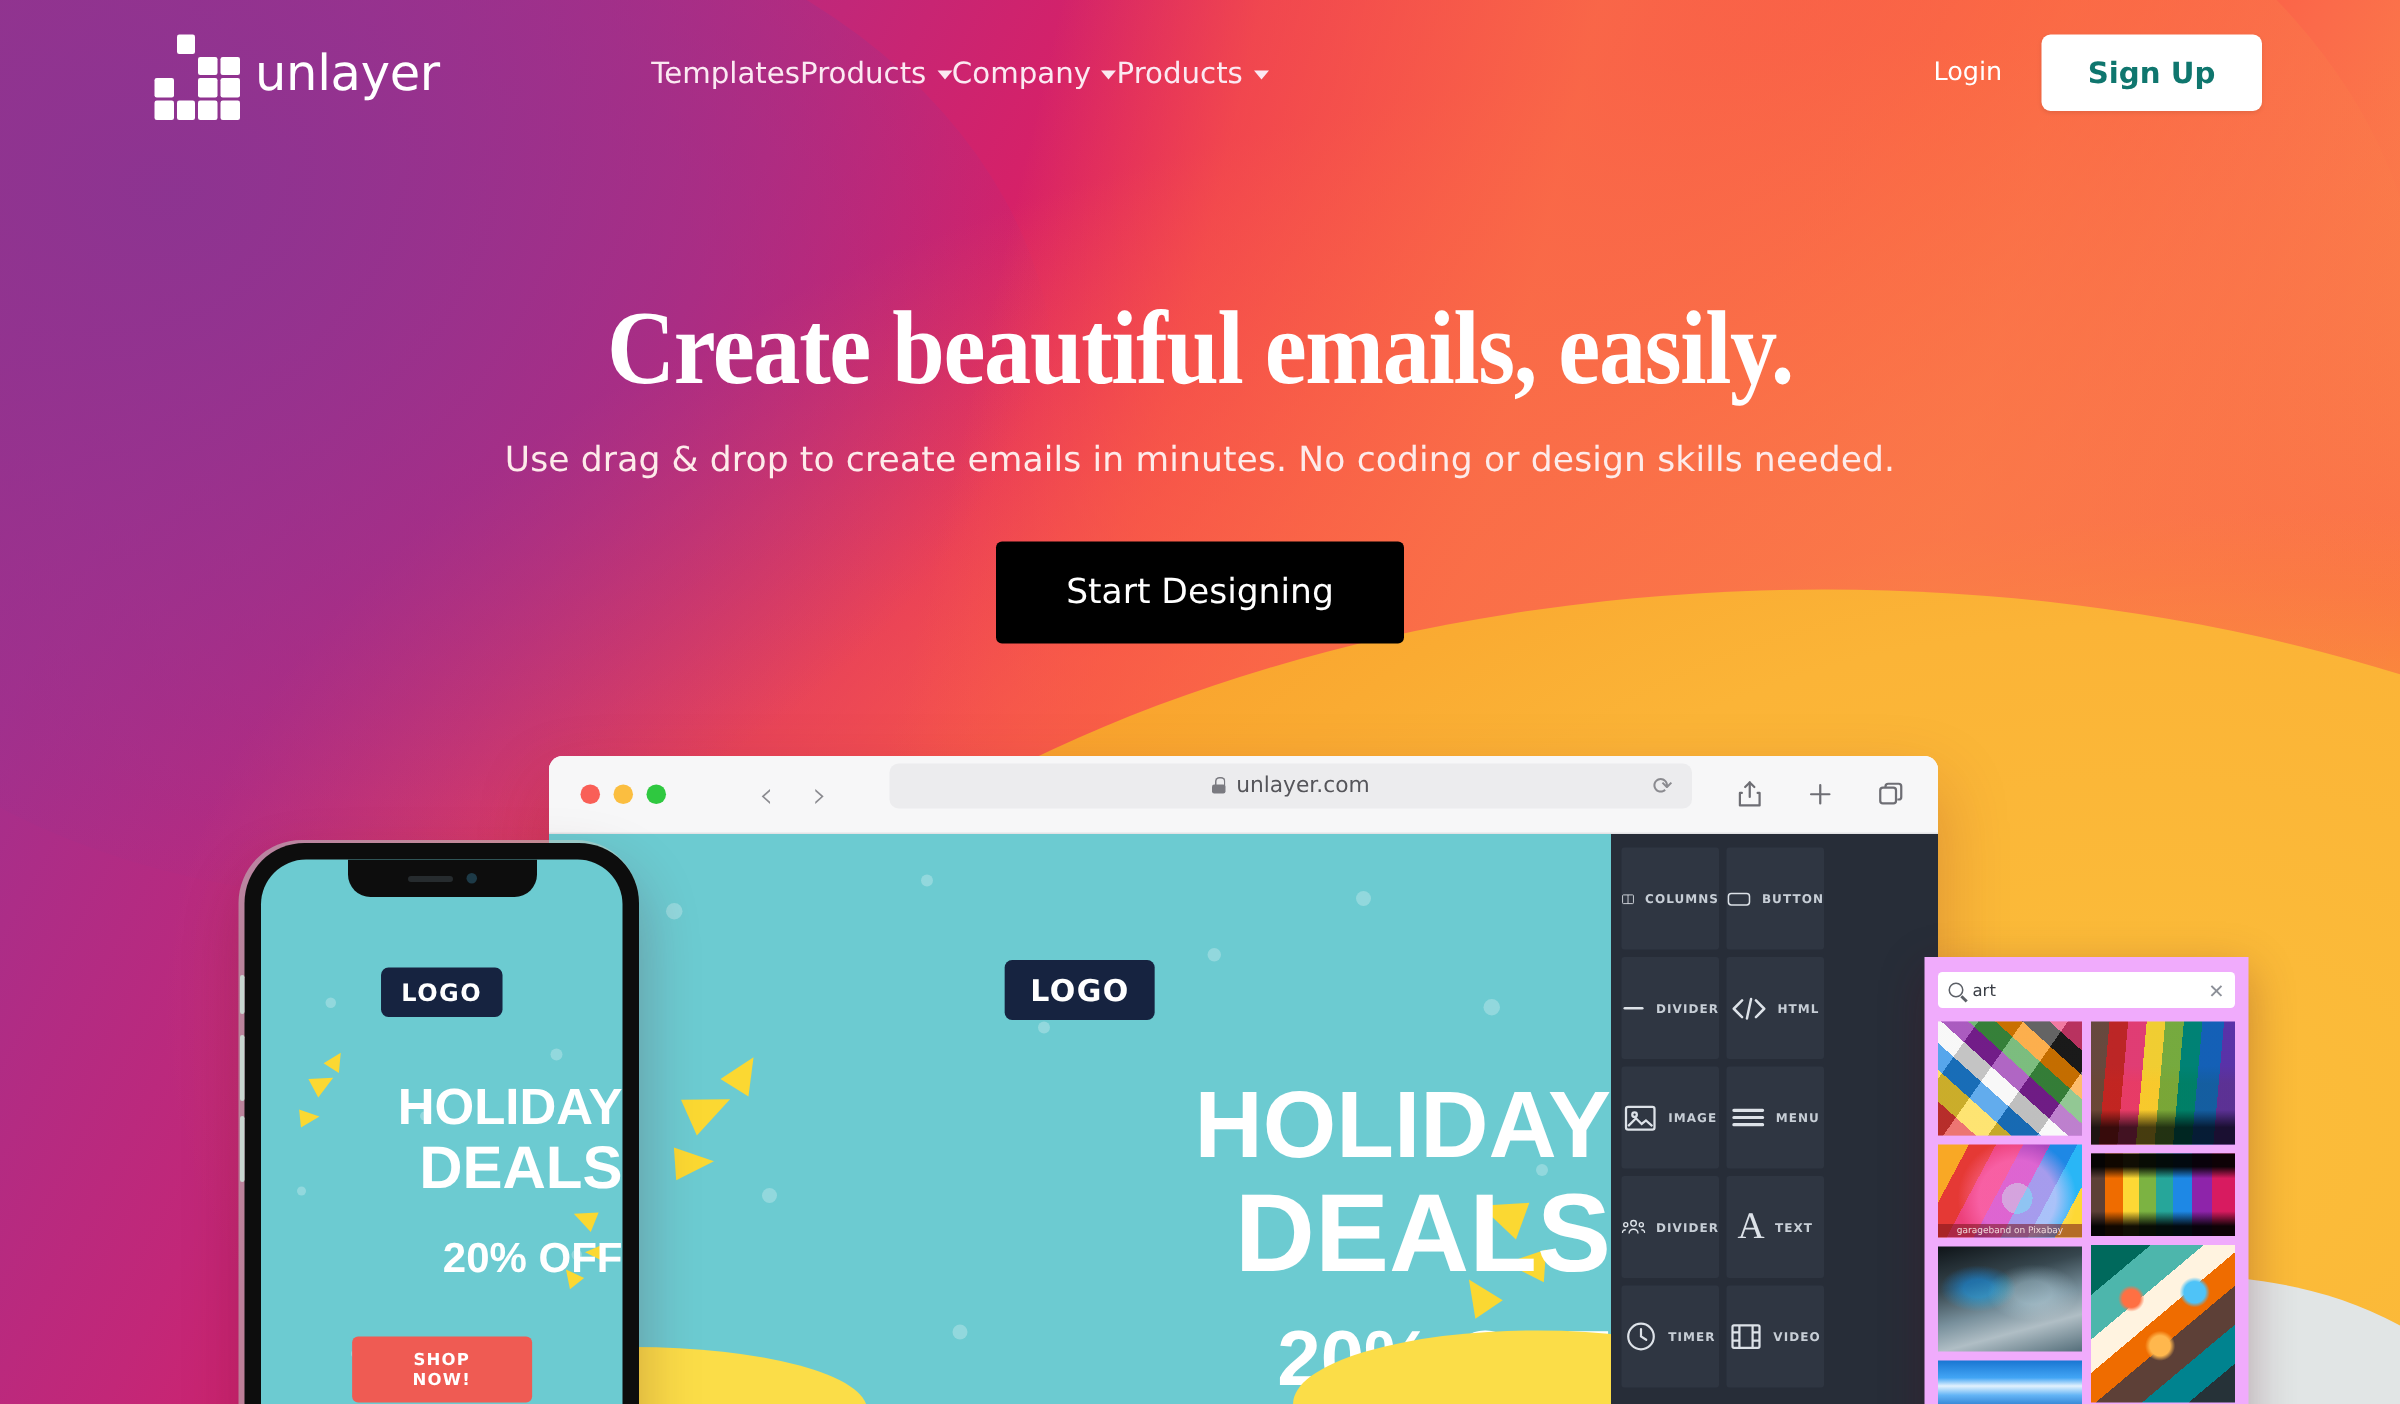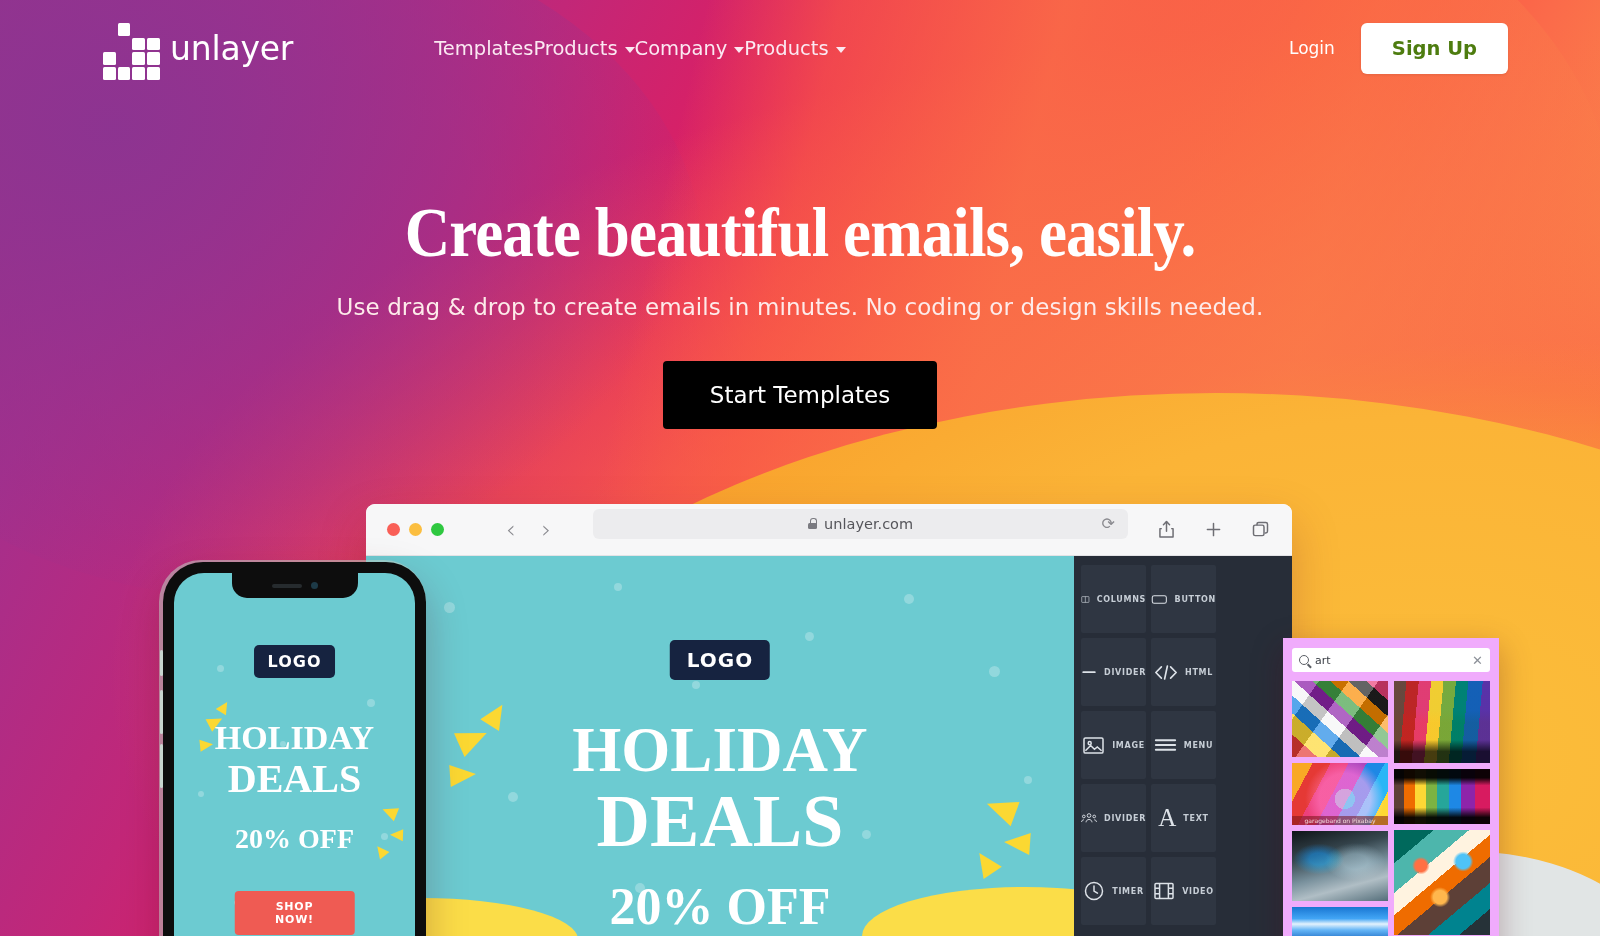--- a/index.html
+++ b/index.html
@@ -97,21 +97,21 @@
     border-right:5px solid transparent; border-top:6px solid #FBE9F2;
     display:inline-block; margin-top:3px;
   }
 
   .header-right { margin-left:auto; display:flex; align-items:center; gap:26px; }
   .login-link {
     color:#fff; font-size:17px; cursor:pointer;
     font-family:"DejaVu Sans", sans-serif;
   }
   .signup-btn {
-    background:#fff; color:#4d7c0f;
+    background:#fff; color:#0f766e;
     font-size:19.5px; font-weight:700;
     padding:14px 31px; border-radius:6px;
     border:none; cursor:pointer;
     font-family:"DejaVu Sans", sans-serif;
     box-shadow:0 1px 3px rgba(0,0,0,.09);
   }
 
   
   .hero { position:absolute; top:196px; left:0; right:0; z-index:30; text-align:center; }
   .hero-title {
@@ -218,22 +218,22 @@
   }
 
   
   .logo-chip {
     position:absolute; top:15%; left:50%; transform:translateX(-50%);
     background:#162340; color:#fff; font-weight:800;
     padding:7px 14px; border-radius:5px; letter-spacing:1px;
     font-family:"DejaVu Sans", sans-serif;
   }
   .deal-head {
-    position:absolute; left:0; right:0; text-align:center;
-    color:#fff; font-weight:800; font-family:Liberation Serif, serif;
+    position:absolute; left:0; right:0; text-align:right;
+    color:#fff; font-weight:800; font-family:Liberation Sans, sans-serif;
     letter-spacing:0px; line-height:1.02;
   }
   .shop-btn {
     position:absolute; left:50%; transform:translateX(-50%);
     background:#EF5B53; color:#fff; font-weight:800;
     border-radius:4px; letter-spacing:.8px;
     font-family:"DejaVu Sans", sans-serif; text-align:center;
     border:none; cursor:pointer;
   }
   .tri { width:0; height:0; background:none; }
@@ -326,21 +326,21 @@
 
   <div class="header-right">
     <span class="login-link">Login</span>
     <button class="signup-btn">Sign Up</button>
   </div>
 </header>
 
 <section class="hero">
   <h1 class="hero-title">Create beautiful emails, easily.</h1>
   <p class="hero-sub">Use drag &amp; drop to create emails in minutes. No coding or design skills needed.</p>
-  <button class="hero-cta">Start Templates</button>
+  <button class="hero-cta">Start Designing</button>
 </section>
 
 <div class="phone">
   <div class="phone-side-btn" style="top:88px;height:26px;"></div>
   <div class="phone-side-btn" style="top:128px;height:44px;"></div>
   <div class="phone-side-btn" style="top:182px;height:44px;"></div>
   <div class="phone-screen">
     <div class="phone-notch">
       <span class="notch-speaker"></span>
       <span class="notch-cam"></span>

